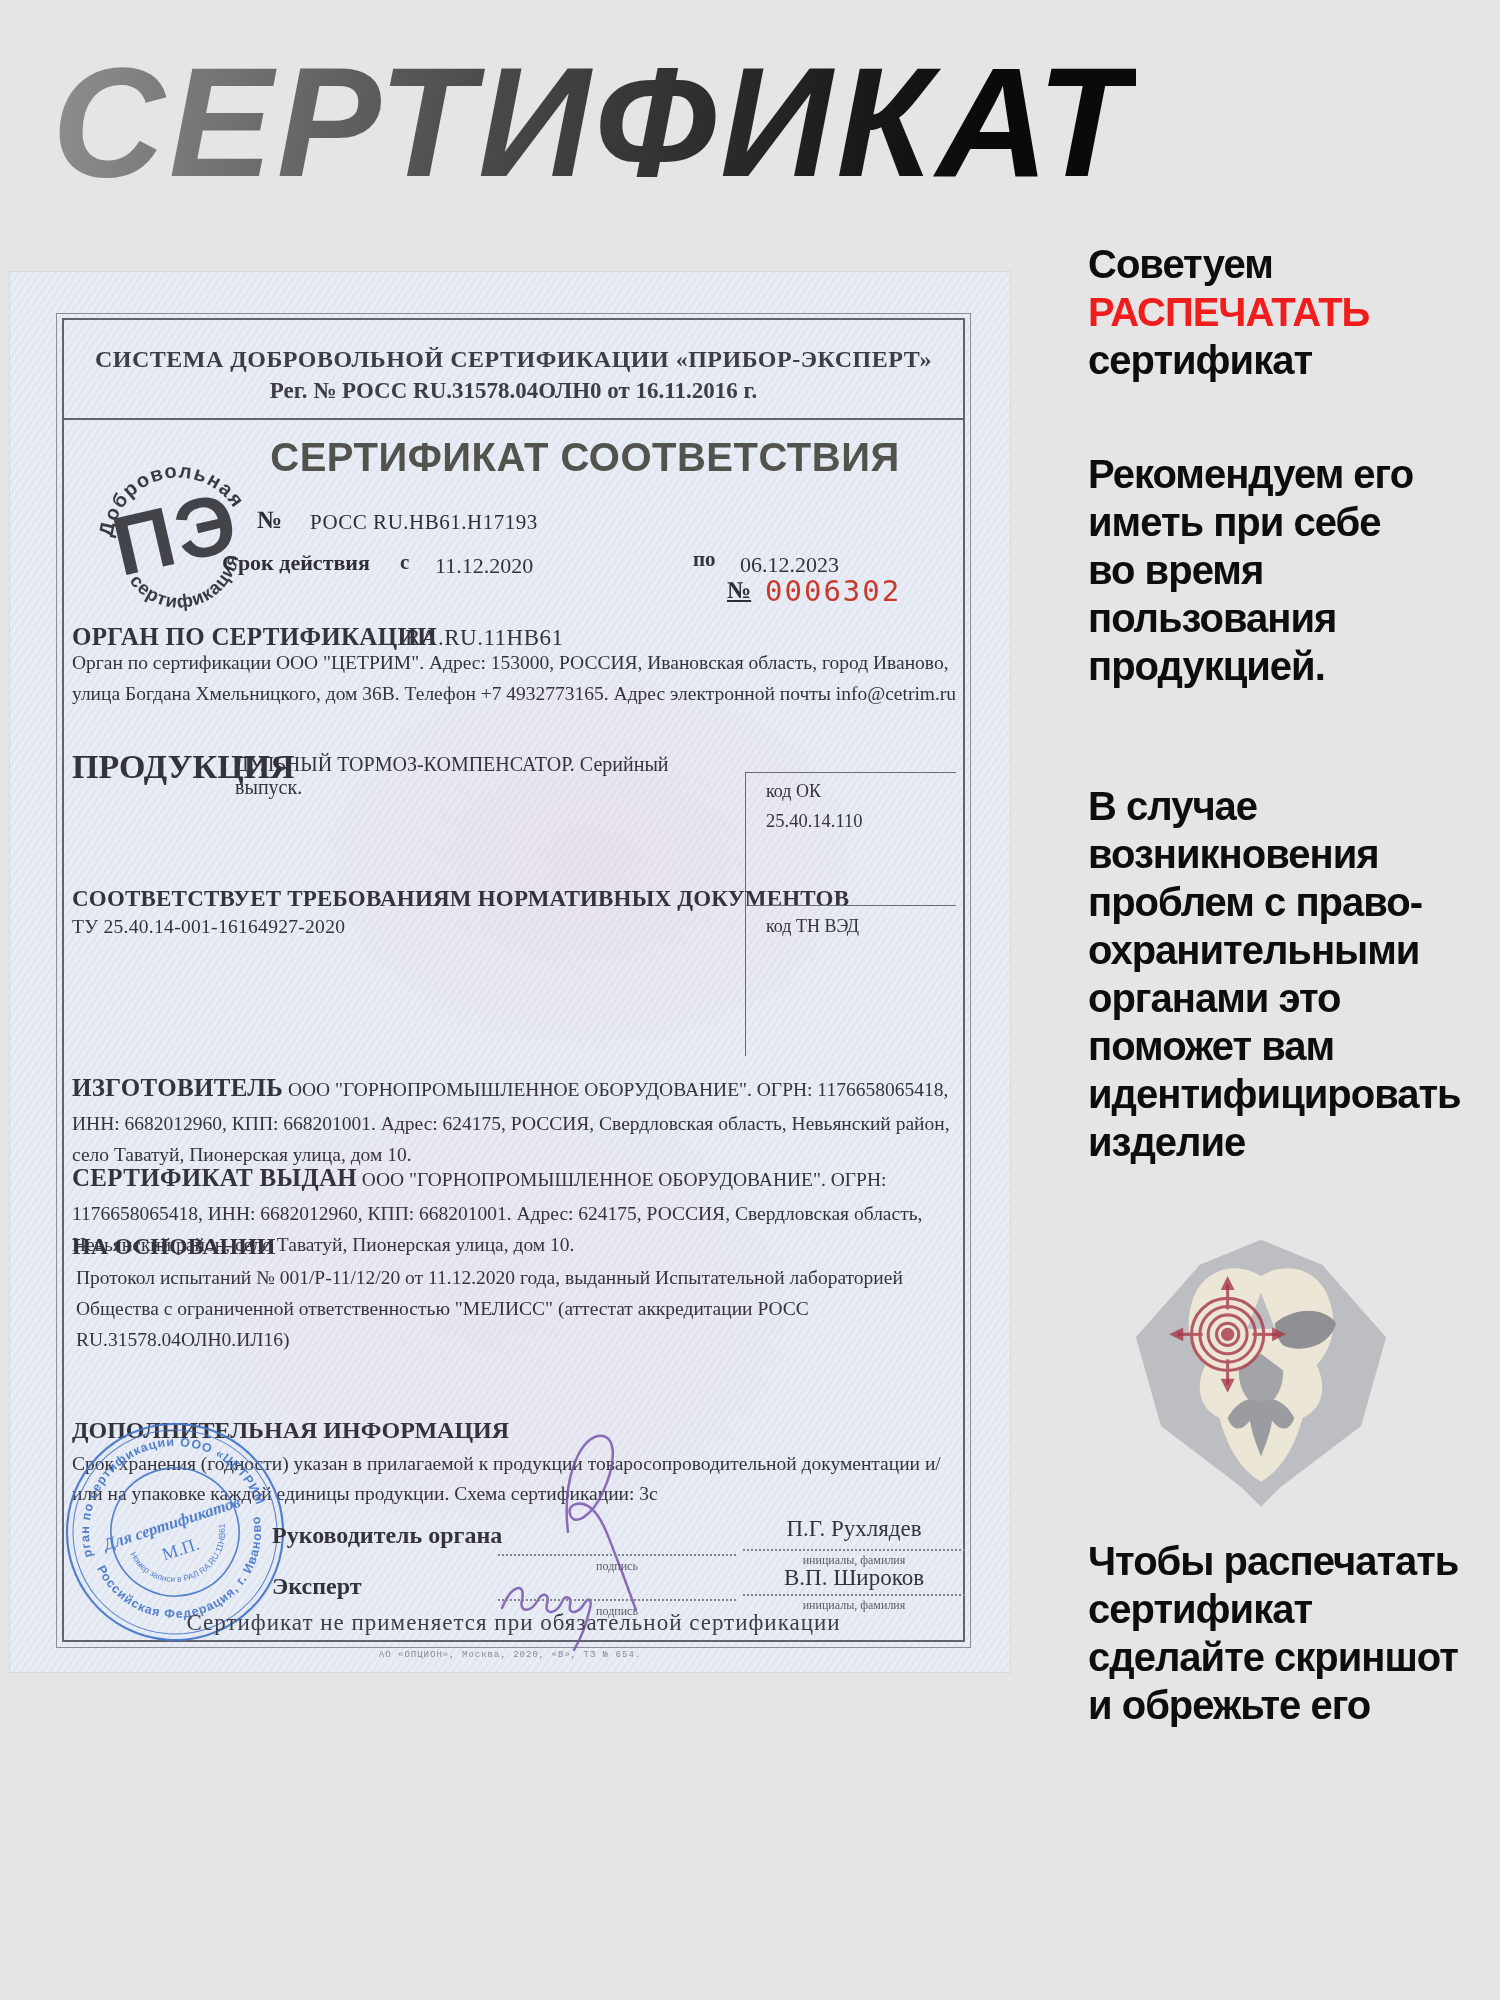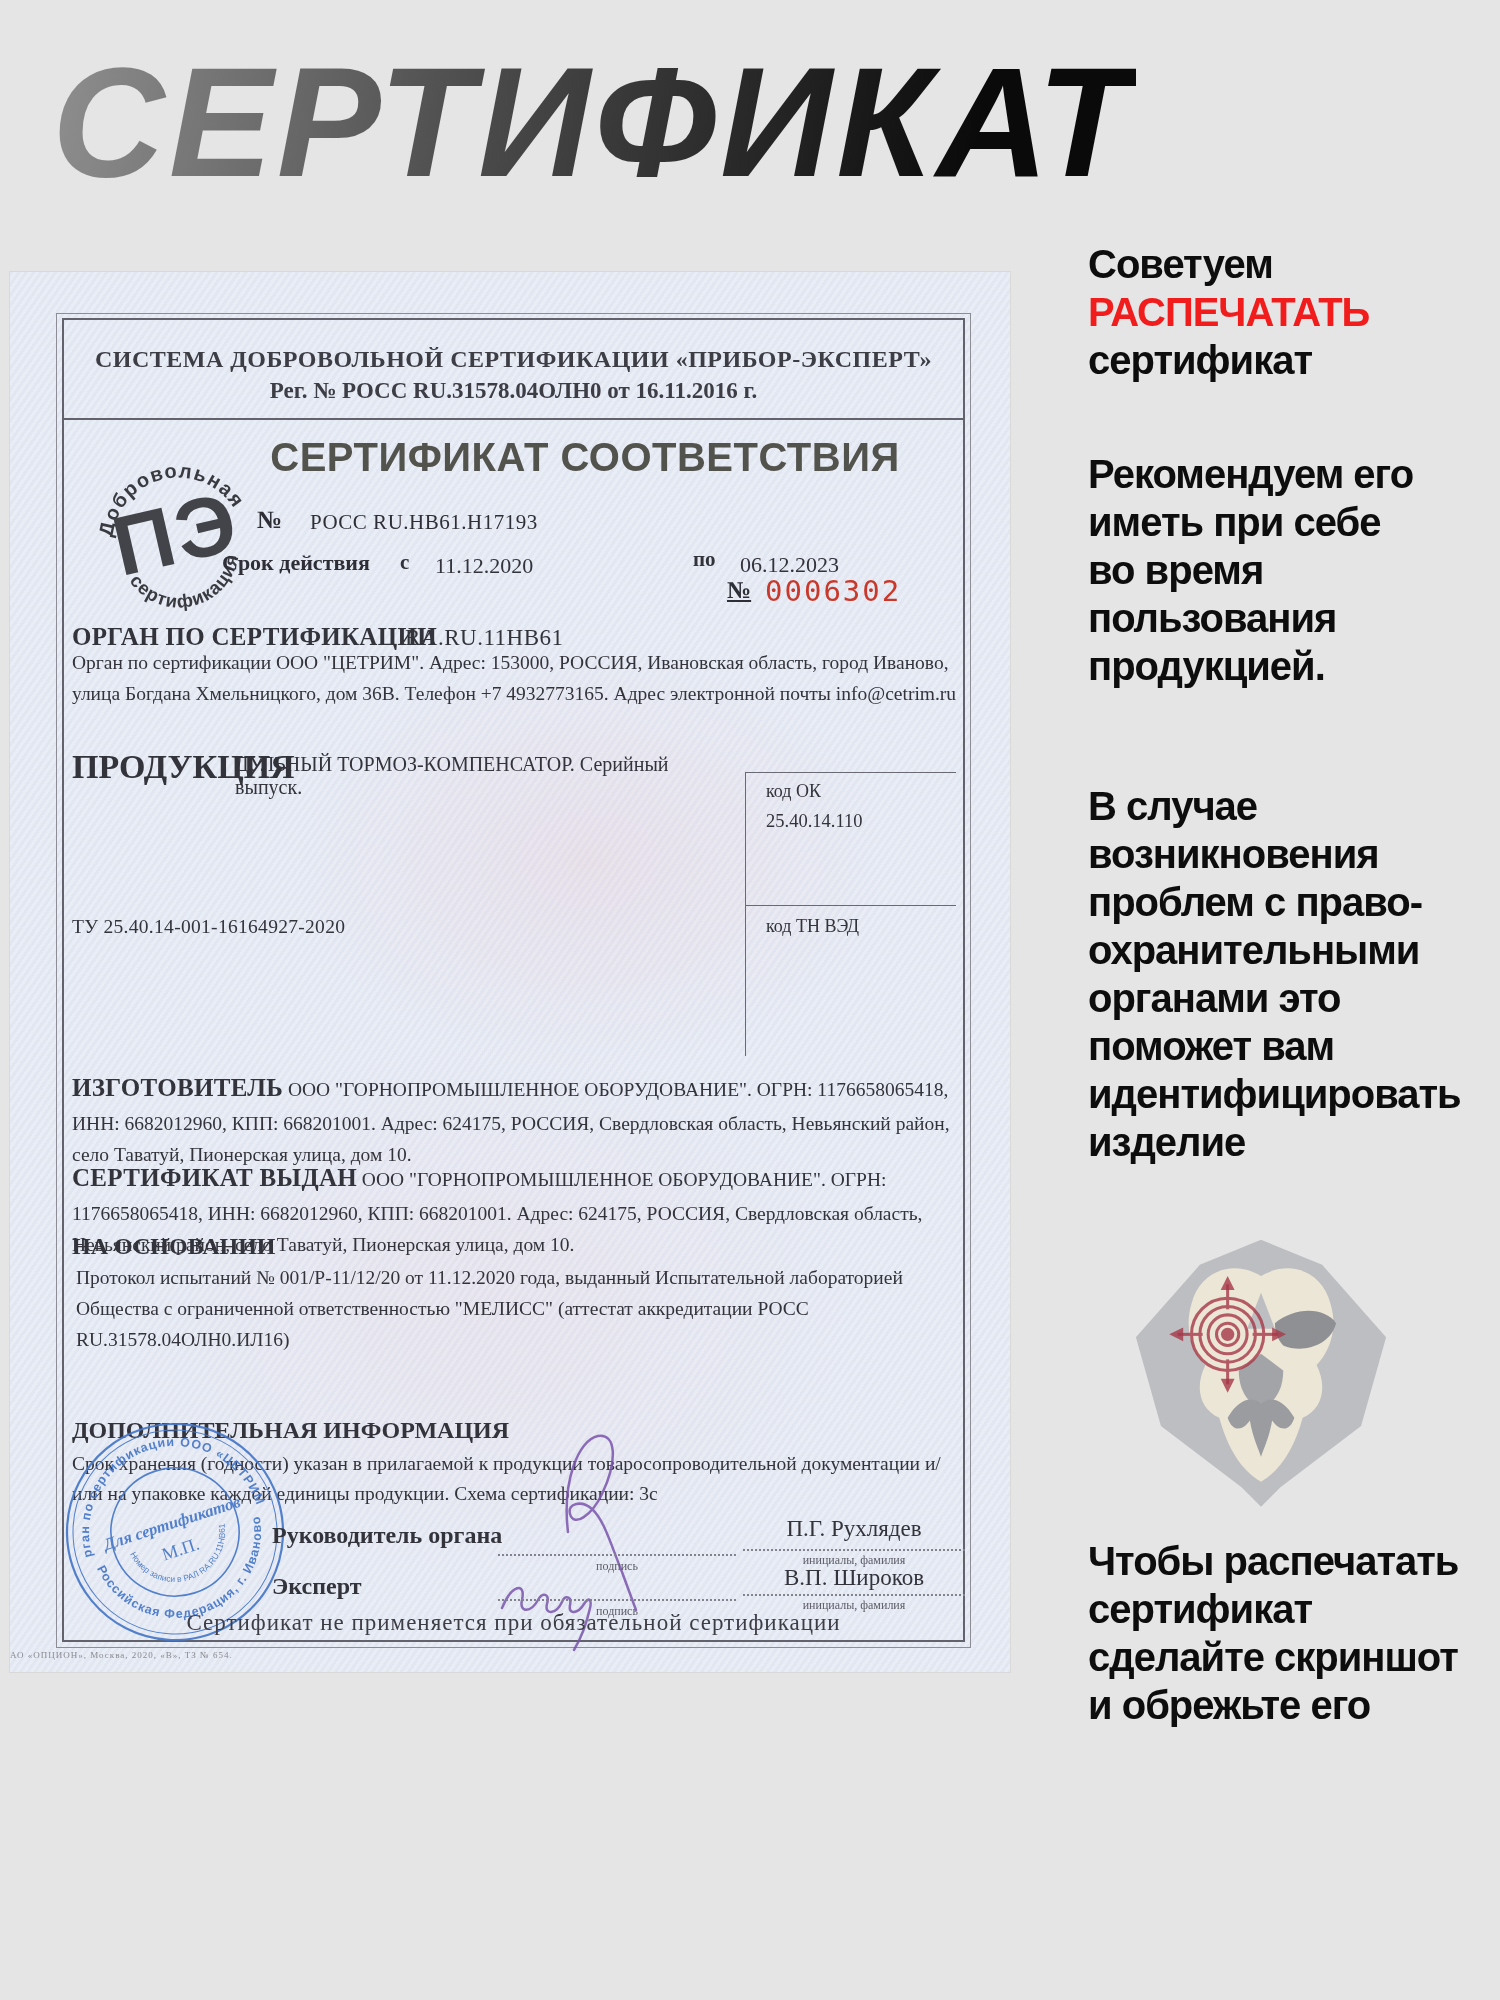--- a/index.html
+++ b/index.html
@@ -74,22 +74,22 @@
   .cap{font-size:12px;color:#5c5c66;text-align:center;}
   .c-sig1{left:488px;top:1287px;width:238px;}
   .c-nam1{left:733px;top:1281px;width:222px;}
   .c-sig2{left:488px;top:1332px;width:238px;}
   .c-nam2{left:733px;top:1326px;width:222px;}
   .name1{left:733px;top:1244px;width:222px;text-align:center;font-size:23px;}
   .name2{left:733px;top:1293px;width:222px;text-align:center;font-size:23px;}
   .signatures{left:440px;top:1140px;width:320px;height:245px;}
   .foot-note{left:52px;top:1338px;right:45px;text-align:center;font-size:23px;
         letter-spacing:1px;color:#3d3d46;}
-  .print-note{left:0;top:1378px;width:100%;font-size:9px;
-        color:#8a8a92;letter-spacing:1px;}
+  .print-note{left:0;top:1378px;width:100%;text-align:center;font-size:9px;
+        color:#8a8a92;letter-spacing:1px;font-family:Liberation Mono, monospace;}
   
   .sidebar-p{position:absolute;left:1088px;width:420px;margin:0;font-weight:bold;
         font-size:40px;line-height:48px;letter-spacing:-1px;color:#0d0d0d;}
   .p1{top:240px;} .p2{top:450px;} .p3{top:782px;} .p4{top:1537px;}
   .red{color:#f11c1c;}
   .lion{position:absolute;left:1122px;top:1228px;width:278px;height:285px;}
   svg text{font-family:"Liberation Sans",sans-serif;}
   svg .serif{font-family:"Liberation Serif",serif;}
 </style>
 </head>
@@ -140,20 +140,21 @@
     <div class="organ-text">Орган по сертификации ООО "ЦЕТРИМ". Адрес: 153000, РОССИЯ, Ивановская область, город Иваново, улица Богдана Хмельницкого, дом 36В. Телефон +7 4932773165. Адрес электронной почты info@cetrim.ru</div>
 
     <div class="product-label">ПРОДУКЦИЯ</div>
     <div class="product-text">ДУЛЬНЫЙ ТОРМОЗ-КОМПЕНСАТОР. Серийный выпуск.</div>
 
     <div class="okbox">
       <div class="lbl">код ОК</div>
       <div class="val">25.40.14.110</div>
     </div>
 
+    <div class="conf-label">СООТВЕТСТВУЕТ ТРЕБОВАНИЯМ НОРМАТИВНЫХ ДОКУМЕНТОВ</div>
     <div class="conf-text">ТУ 25.40.14-001-16164927-2020</div>
 
     <div class="tnvbox">
       <div class="lbl">код ТН ВЭД</div>
     </div>
 
     <p class="para manu">
       <b>ИЗГОТОВИТЕЛЬ</b>
       <span> </span>
       <span>ООО "ГОРНОПРОМЫШЛЕННОЕ ОБОРУДОВАНИЕ". ОГРН: 1176658065418, ИНН: 6682012960, КПП: 668201001. Адрес: 624175, РОССИЯ, Свердловская область, Невьянский район, село Таватуй, Пионерская улица, дом 10.</span>

